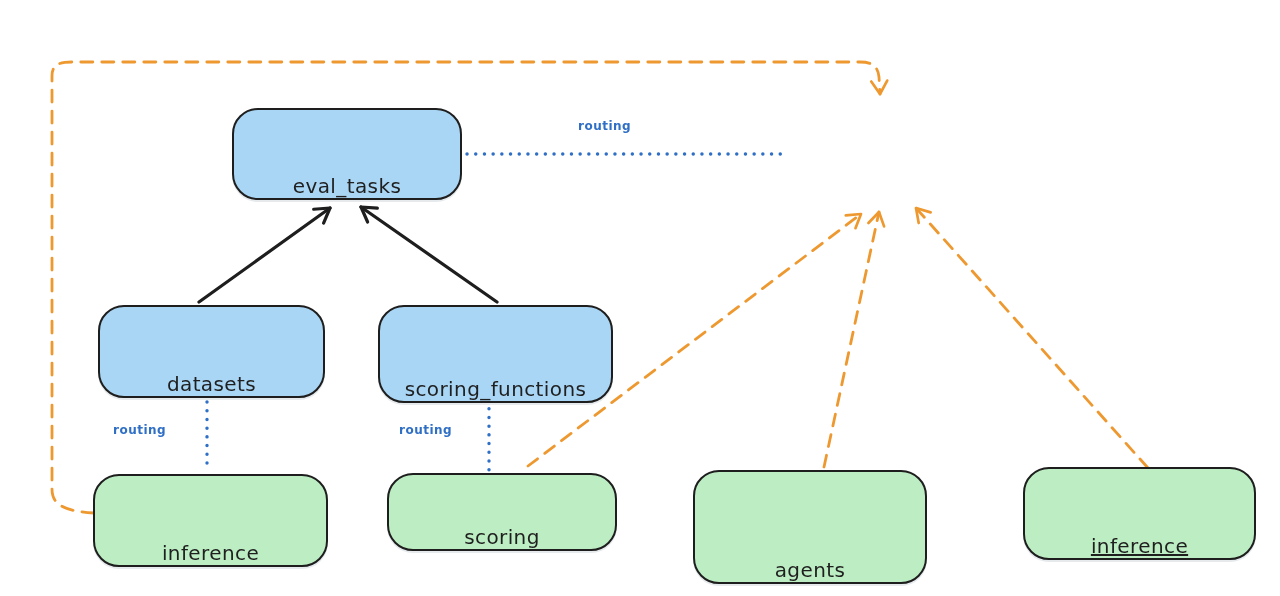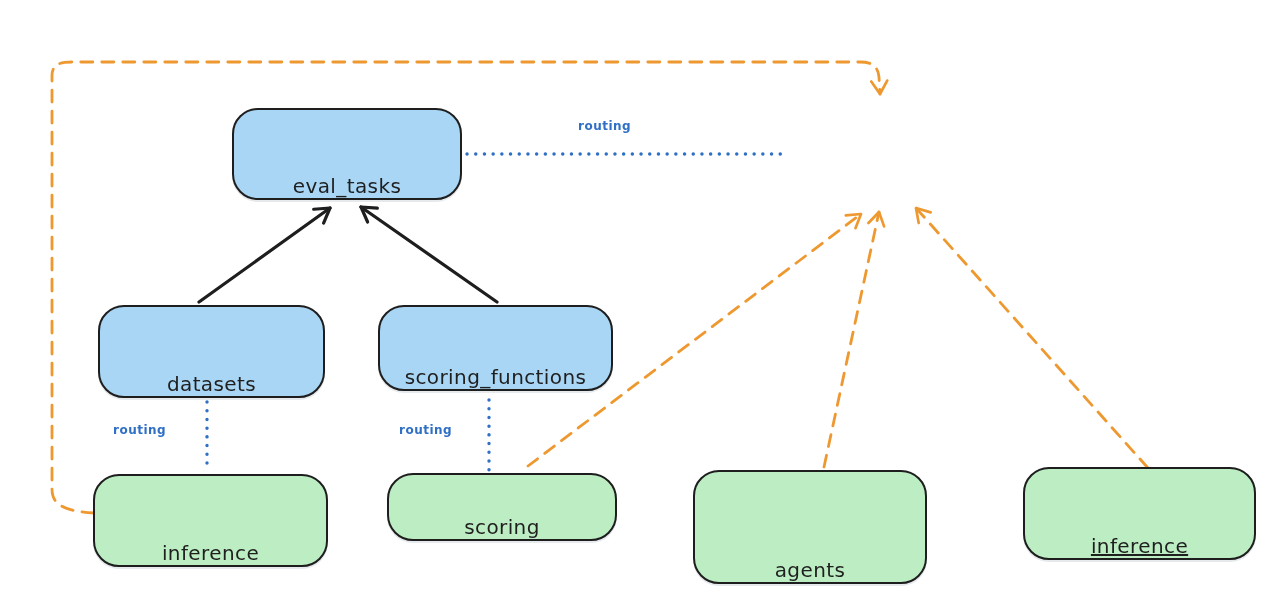--- a/index.html
+++ b/index.html
@@ -27,23 +27,23 @@
     font-size:20px;letter-spacing:.4px;color:var(--text,#1f1f1f);
     box-shadow:0 2px 0 rgba(155,170,185,.25);
     box-sizing:border-box;
   }
   .node.blue{background:var(--blue-fill,#a9d6f5);}
   .node.green{background:var(--green-fill,#bdeec3);}
 
   .n-eval-tasks{left:232px;top:108px;width:230px;height:92px;}
   .n-eval{left:787px;top:105px;width:226px;height:93px;}
   .n-datasets{left:98px;top:305px;width:227px;height:93px;}
-  .n-scoring-functions{left:378px;top:305px;width:235px;height:86px;}
+  .n-scoring-functions{left:378px;top:305px;width:235px;height:98px;}
   .n-datasetio{left:93px;top:474px;width:235px;height:93px;}
-  .n-scoring{left:387px;top:473px;width:230px;height:68px;}
+  .n-scoring{left:387px;top:473px;width:230px;height:78px;}
   .n-agents{left:693px;top:470px;width:234px;height:114px;}
   .n-inference{left:1023px;top:467px;width:233px;height:93px;text-decoration:underline;}
 
   .edge-label{
     position:absolute;
     color:var(--blue,#2f6fc5);
     font-size:12px;font-weight:bold;letter-spacing:.5px;
     white-space:nowrap;
   }
   .l-mid{left:578px;top:119px;}

